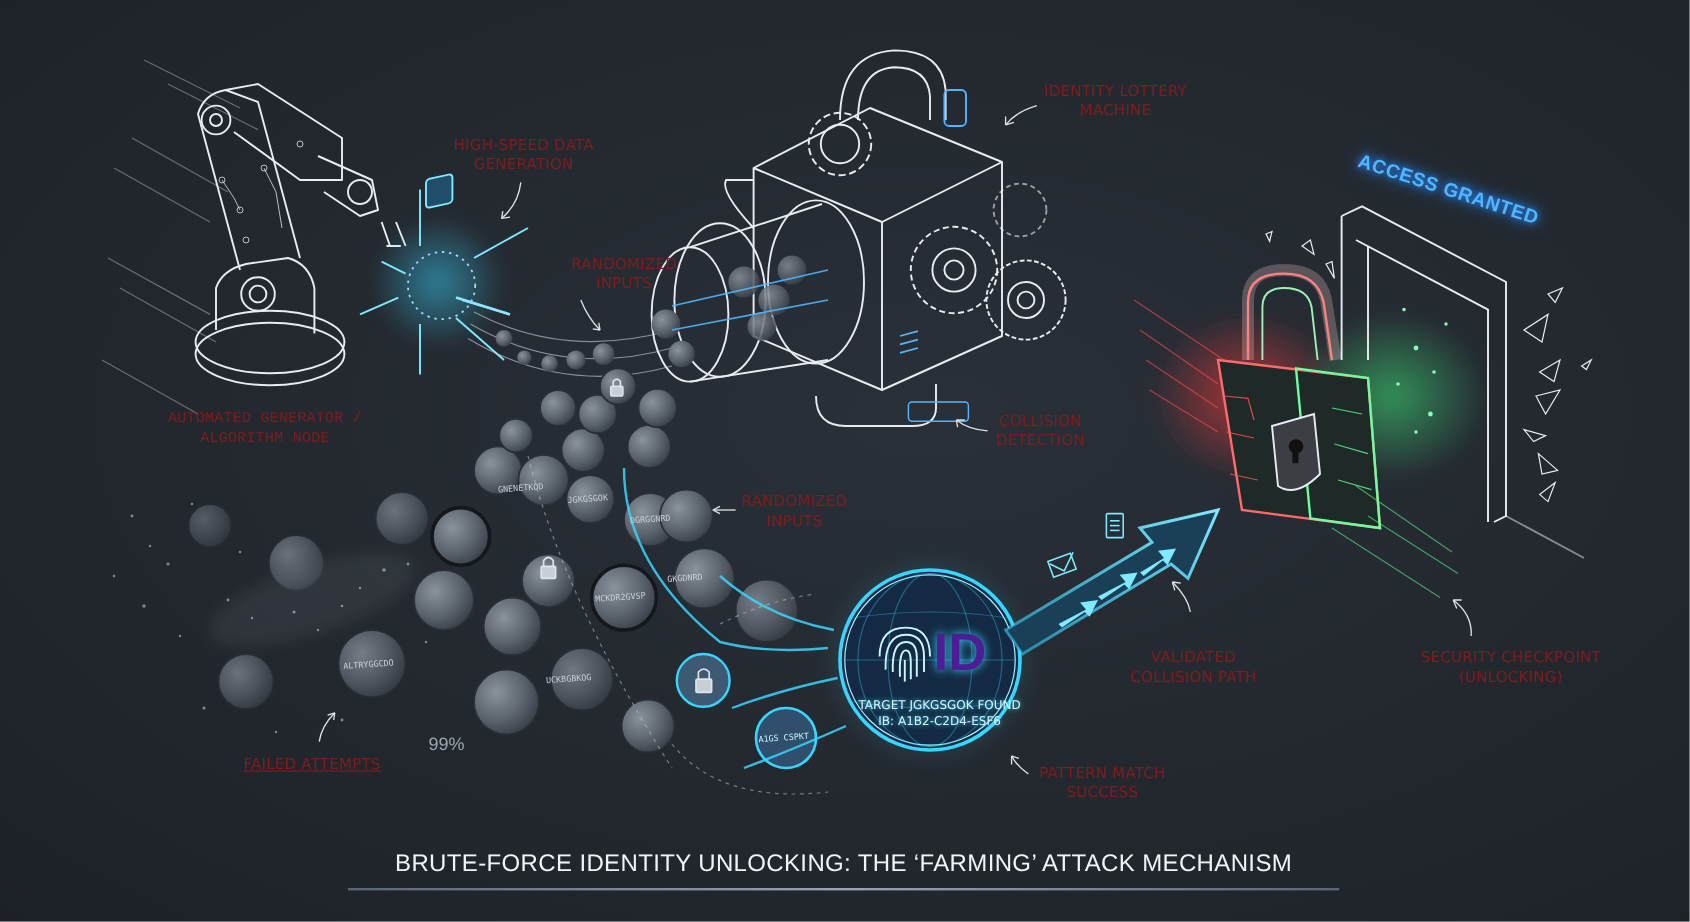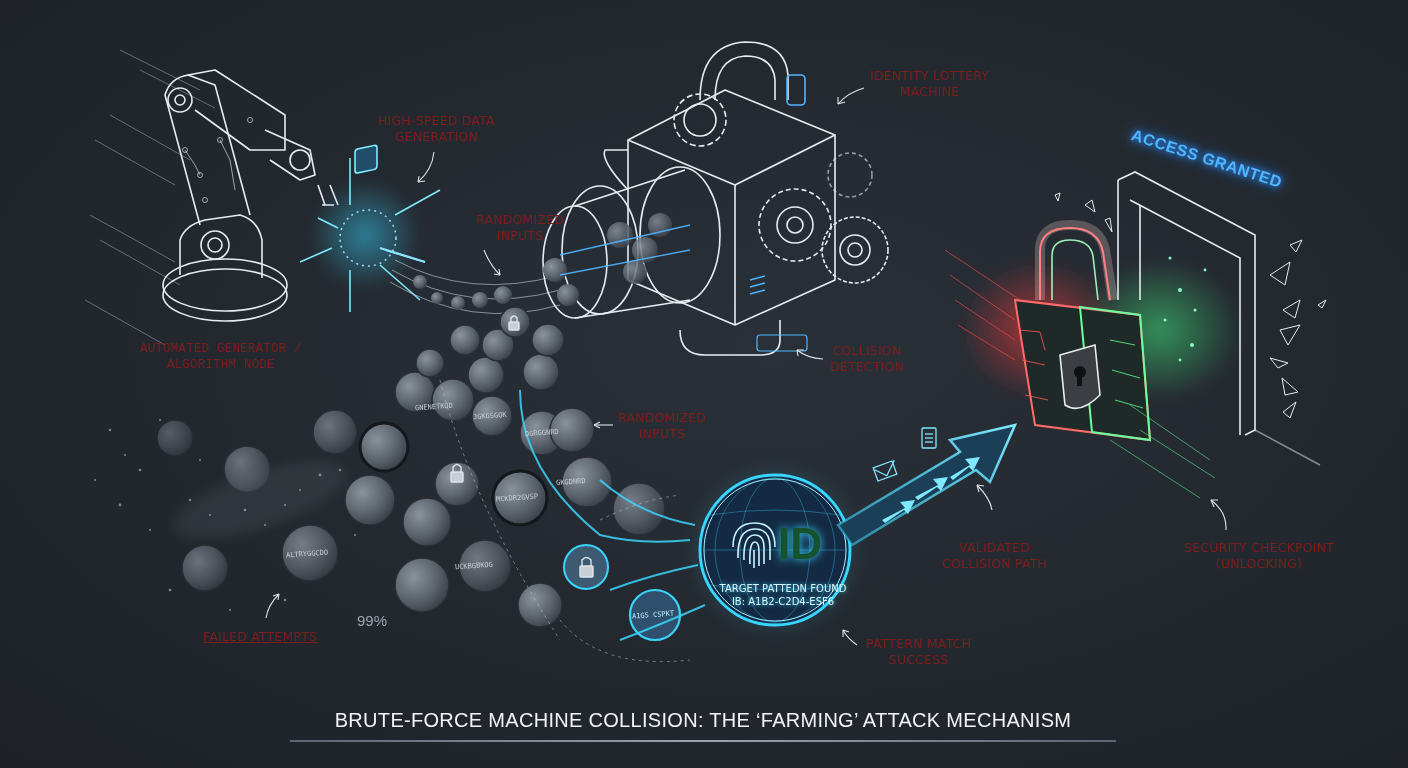--- a/index.html
+++ b/index.html
@@ -25,21 +25,21 @@
     background:linear-gradient(90deg,#5b6470,#9aa3ad,#5b6470);
   }
   .access {
     position:absolute; left:1128px; top:150px; transform:rotate(18deg);
     font-family:"Liberation Sans", sans-serif; font-weight:bold; font-size:16px;
     color:#4fb6ff; text-shadow:0 0 6px #2c8cff, 0 0 14px #2c8cff; letter-spacing:0.5px;
     white-space:nowrap;
   }
   .id-big {
     position:absolute; left:778px; top:519px; font-family:"Liberation Sans",sans-serif;
-    font-weight:bold; font-size:44px; color:#14532d; text-shadow:0 0 8px #38d6ff;
+    font-weight:bold; font-size:44px; color:#4c1d95; text-shadow:0 0 8px #38d6ff;
   }
   .id-sub {
     position:absolute; left:708px; top:582px; width:150px; text-align:center;
     font-size:10px; line-height:13px; color:#d8f6ff; text-shadow:0 0 4px #38d6ff;
     white-space:nowrap;
   }
   .pct {
     position:absolute; left:357px; top:612px; font-size:15px; color:#9ea6b0;
     font-family:"Liberation Sans",sans-serif;
   }
@@ -446,29 +446,29 @@
 </div>
 <div class="label" style="left:1152px; top:540px;margin-left:32px;">
   <span>SECURITY CHECKPOINT</span>
   <span>(UNLOCKING)</span>
 </div>
 
 <div class="access">ACCESS GRANTED</div>
 
 <div class="id-big">ID</div>
 <div class="id-sub">
-  <div>TARGET PATTEDN FOUND</div>
+  <div>TARGET JGKGSGOK FOUND</div>
   <div>IB: A1B2-C2D4-ESF6</div>
 </div>
 
 <div class="pct">99%</div>
 
 <div class="ball-text" style="left:415px; top:403px;">GNENETKOD</div>
 <div class="ball-text" style="left:473px; top:412px;">JGKGSGOK</div>
 <div class="ball-text" style="left:525px; top:429px;">DGRGGNRD</div>
 <div class="ball-text" style="left:496px; top:494px;">MCKDR2GVSP</div>
 <div class="ball-text" style="left:286px; top:550px;">ALTRYGGCDO</div>
 <div class="ball-text" style="left:455px; top:562px;">UCKBGBKOG</div>
 <div class="ball-text" style="left:632px; top:611px; color:#bff3ff;">A1GS CSPKT</div>
 <div class="ball-text" style="left:556px; top:478px;">GKGDNRD</div>
 
-<div class="title">BRUTE-FORCE MACHINE COLLISION: THE ‘FARMING’ ATTACK MECHANISM</div>
+<div class="title">BRUTE-FORCE IDENTITY UNLOCKING: THE ‘FARMING’ ATTACK MECHANISM</div>
 <div class="title-rule"></div>
 
 </body></html>

